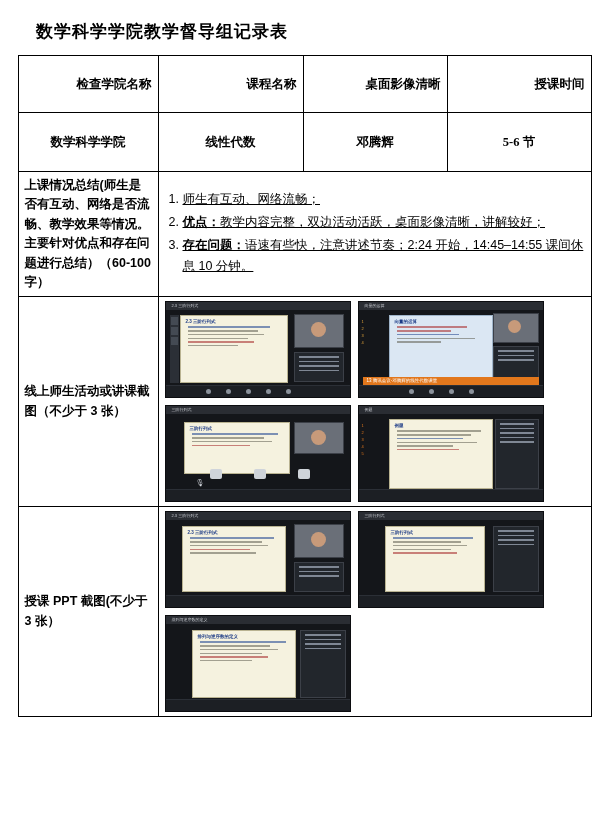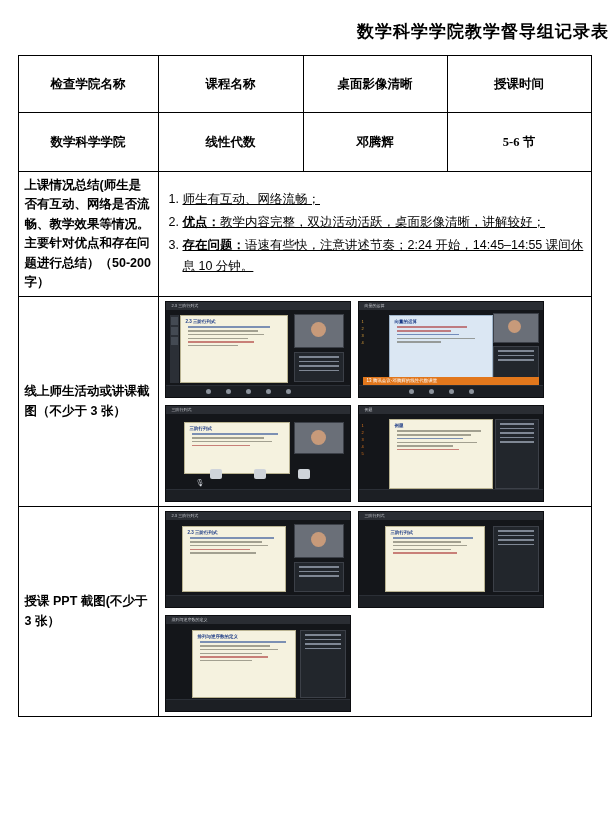--- a/index.html
+++ b/index.html
@@ -14,21 +14,21 @@
     color: #000000;
     overflow: hidden;
   }
   .page {
     position: relative;
     width: 609px;
     height: 818px;
     box-sizing: border-box;
   }
   .doc-title {
-    text-align: right;
+    text-align: left;
     font-family: "Liberation Serif", "DejaVu Serif", serif;
     font-size: 17px;
     font-weight: bold;
     letter-spacing: 1px;
     padding-top: 20px;
     padding-bottom: 12px;
     padding-left: 36px;
   }
   table.main {
     border-collapse: collapse;
@@ -36,21 +36,21 @@
     margin: 0 auto;
     table-layout: fixed;
   }
   table.main td {
     border: 1px solid #000000;
     vertical-align: middle;
     padding: 4px 6px;
     font-size: 12.5px;
   }
   .hdr-cell {
-    text-align: center;
+    text-align: right;
     font-weight: bold;
     font-size: 13.5px;
     height: 48px;
   }
   .val-cell {
     text-align: center;
     font-weight: bold;
     font-size: 13.5px;
     height: 50px;
   }
@@ -281,21 +281,21 @@
         <td class="hdr-cell">授课时间</td>
       </tr>
       <tr>
         <td class="val-cell">数学科学学院</td>
         <td class="val-cell">线性代数</td>
         <td class="val-cell">邓腾辉</td>
         <td class="val-cell">5-6 节</td>
       </tr>
 
       <tr>
-        <td class="label-cell">上课情况总结(师生是否有互动、网络是否流畅、教学效果等情况。主要针对优点和存在问题进行总结）（50-200 字）</td>
+        <td class="label-cell">上课情况总结(师生是否有互动、网络是否流畅、教学效果等情况。主要针对优点和存在问题进行总结）（60-100 字）</td>
         <td class="summary-cell" colspan="3">
           <ol>
             <li><span>师生有互动、网络流畅；</span></li>
             <li><b>优点：</b><span>教学内容完整，双边活动活跃，桌面影像清晰，讲解较好；</span></li>
             <li><b>存在问题：</b><span>语速有些快，注意讲述节奏；2:24 开始，14:45–14:55 课间休息 10 分钟。</span></li>
           </ol>
         </td>
       </tr>
 
       <tr>

